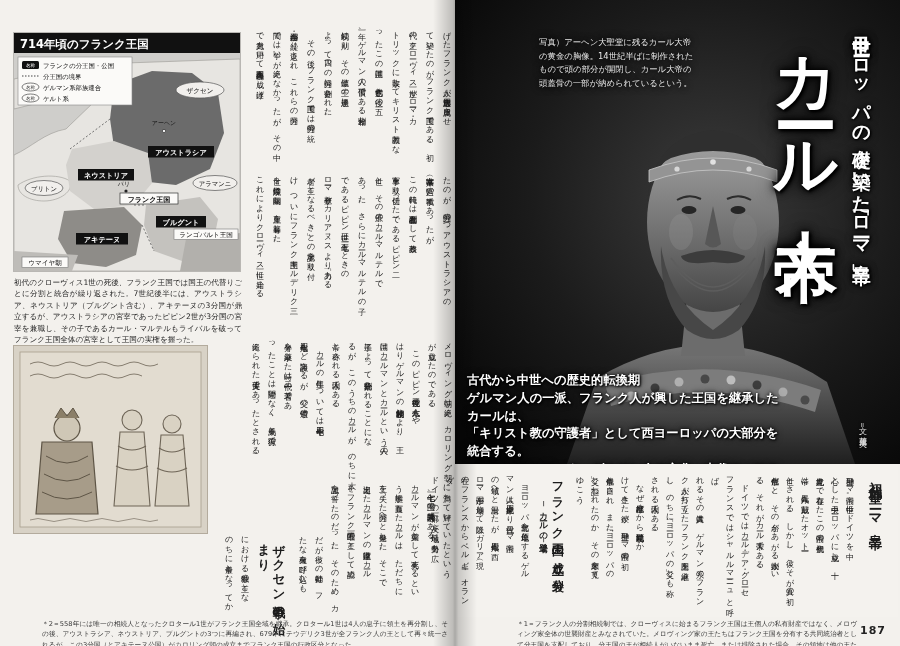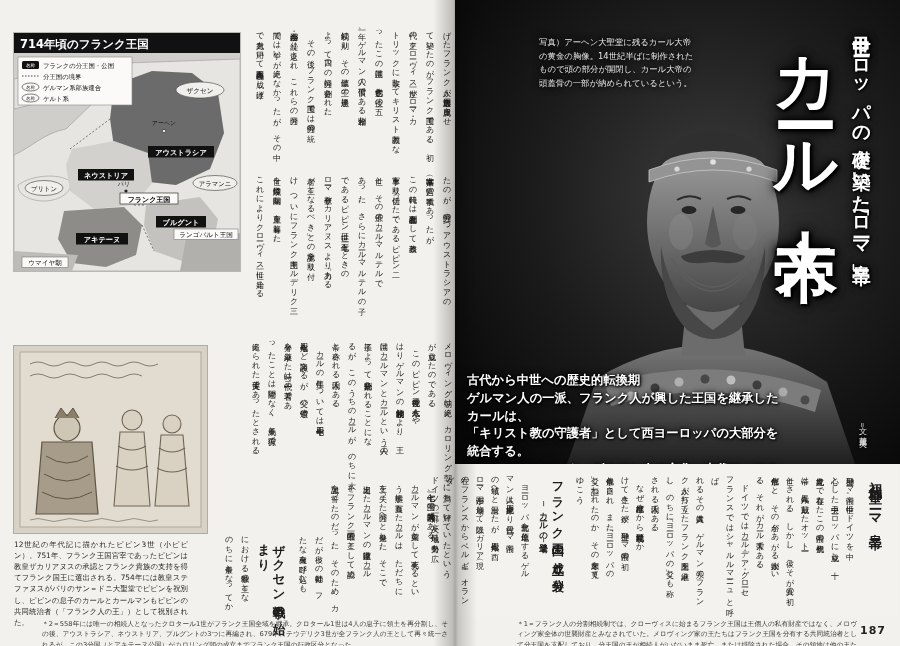--- a/index.html
+++ b/index.html
@@ -171,20 +171,21 @@
           <text x="29" y="46" font-size="6.4" fill="#111">分王国の境界</text>
           <ellipse cx="16.5" cy="54" rx="8.5" ry="4" fill="none" stroke="#444" stroke-width="0.7"></ellipse>
           <text x="16.5" y="56" font-size="4.6" fill="#333" text-anchor="middle">名称</text>
           <text x="29" y="57" font-size="6.4" fill="#111">ゲルマン系部族連合</text>
           <ellipse cx="16.5" cy="65" rx="8.5" ry="4" fill="none" stroke="#444" stroke-width="0.7"></ellipse>
           <text x="16.5" y="67" font-size="4.6" fill="#333" text-anchor="middle">名称</text>
           <text x="29" y="68" font-size="6.4" fill="#111">ケルト系</text>
         </g>
       </svg>
     </div>
+    <div id="map-caption">初代のクローヴィス1世の死後、フランク王国では国王の代替りごとに分割と統合が繰り返された。7世紀後半には、アウストラシア、ネウストリア（ブルグント含む）、アキテーヌの3分国が鼎立するが、アウストラシアの宮宰であったピピン2世が3分国の宮宰を兼職し、その子であるカール・マルテルもライバルを破ってフランク王国全体の宮宰として王国の実権を握った。</div>
 
     <div class="trow" id="row1">
       <div class="vlist"><div class="vcol">げたフランク人が周辺部族を服属させ</div><div class="vcol">て築いたのがフランク王国である。初</div><div class="vcol">代の王クローヴィス一世がローマ・カ</div><div class="vcol">トリックに改宗してキリスト教国とな</div><div class="vcol">ったこの王国は、初代王亡き後の五一</div><div class="vcol">一年、ゲルマン人の習慣である分割相</div><div class="vcol">続制に則り、その領土は王の息子達に</div><div class="vcol">よって四つの分国に分割された。</div><div class="vcol">　その後、フランク王国では分国の統</div><div class="vcol">合・再編が繰り返され、これらの分国</div><div class="vcol">間では争いが絶えなかったが、その中</div><div class="vcol">で武力を用いて王国再統合を成し遂げ</div></div>
     </div>
     <div class="trow" id="row2">
       <div class="vlist"><div class="vcol">たのが、分国の一つアウストラシアの</div><div class="vcol">宮宰（本来は宮廷の執事であったが、</div><div class="vcol">この時代には副王的存在として政務と</div><div class="vcol">軍事を取り仕切った）であるピピン二</div><div class="vcol">世と、その庶子のカール・マルテルで</div><div class="vcol">あった。さらにカール・マルテルの子</div><div class="vcol">であるピピン三世は七五一年、ときの</div><div class="vcol">ローマ教皇ザカリアヌスより「力ある</div><div class="vcol">者が王となるべき」との承認を取り付</div><div class="vcol">け、ついにフランク国王キルデリク三</div><div class="vcol">世を修道院に幽閉し、王座を簒奪した。</div><div class="vcol">これによりクローヴィス一世に始まる</div></div>
     </div>
     <div class="trow" id="row3">
       <div class="vlist"><div class="vcol">メロヴィング朝は絶え、カロリング朝</div><div class="vcol">が成立したのである。</div><div class="vcol">　このピピン三世死後の七六八年、や</div><div class="vcol">はりゲルマンの分割相続制により、王</div><div class="vcol">国はカールマンとカールという二人の</div><div class="vcol">王子によって分割統治されることにな</div><div class="vcol">るが、このうちのカールが、のちに大</div><div class="vcol">帝と称される人物である。</div><div class="vcol">　カールの生年については七四二年や</div><div class="vcol">七四八年など諸説あるが、父の遺領の</div><div class="vcol">半分を継承した時は二十代の若者であ</div><div class="vcol">ったことは間違いなく、乗馬と狩猟で</div><div class="vcol">鍛えられた偉丈夫であったとされる。</div></div>
     </div>
@@ -216,21 +217,20 @@
           <circle cx="118" cy="74" r="10"></circle>
           <path d="M106,86 L130,86 L136,160 L100,160 Z"></path>
           <circle cx="158" cy="78" r="9"></circle>
           <path d="M147,89 L169,89 L175,160 L141,160 Z"></path>
           <path d="M104,100 q14,8 28,0 M102,120 q16,8 32,0 M145,102 q13,8 26,0 M143,122 q15,8 30,0" fill="none"></path>
         </g>
 
         <path d="M16,174 q8,-3 16,0 q8,3 16,0 q8,-3 16,0 q8,3 16,0 q8,-3 16,0 q8,3 16,0 q8,-3 16,0 q8,3 16,0" stroke="#6e6557" stroke-width="0.9" fill="none" opacity="0.7"></path>
       </svg>
     </div>
-    <div id="ms-caption">12世紀の年代記に描かれたピピン3世（小ピピン）。751年、フランク王国宮宰であったピピンは教皇ザカリアヌスの承認とフランク貴族の支持を得てフランク国王に選出される。754年には教皇ステファヌスがパリのサン＝ドニ大聖堂でピピンを祝別し、ピピンの息子のカールとカールマンもピピンの共同統治者（「フランク人の王」）として祝別された。</div>
 
     <div class="footnote" id="footnote-left">＊2＝558年には唯一の相続人となったクロタール1世がフランク王国全域を継承。クロタール1世は4人の息子に領土を再分割し、その後、アウストラシア、ネウストリア、ブルグントの3つに再編され、679年にテウデリク3世が全フランク人の王として再々統一されるが、この3分国（とアキテーヌ公国）がカロリング朝の成立までフランク王国の行政区分となった。</div>
     <div class="pagenum" id="pagenum-left">127</div>
   </div>
 
   <div class="page" id="right-page">
 
     <div id="bust-photo">
       <svg width="445" height="464" viewBox="0 0 445 464">
         <defs>

